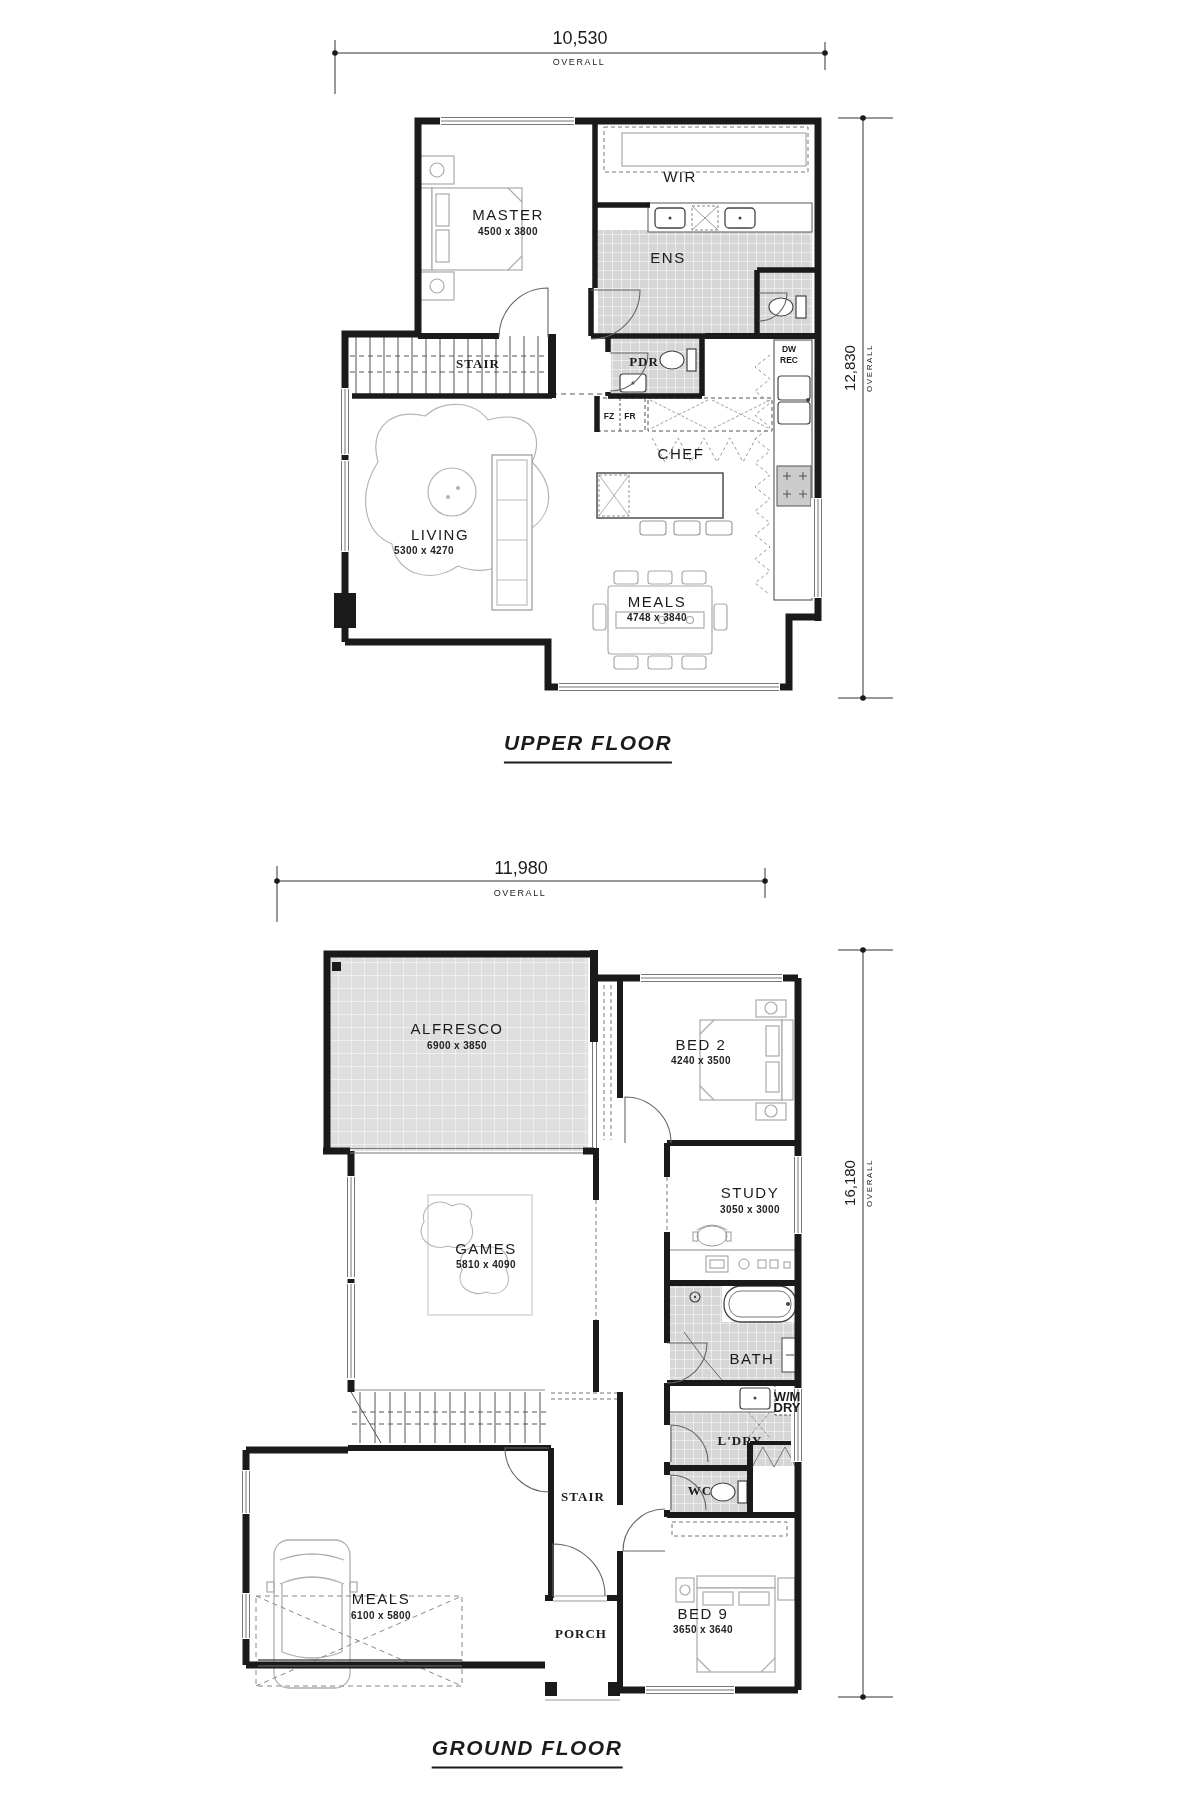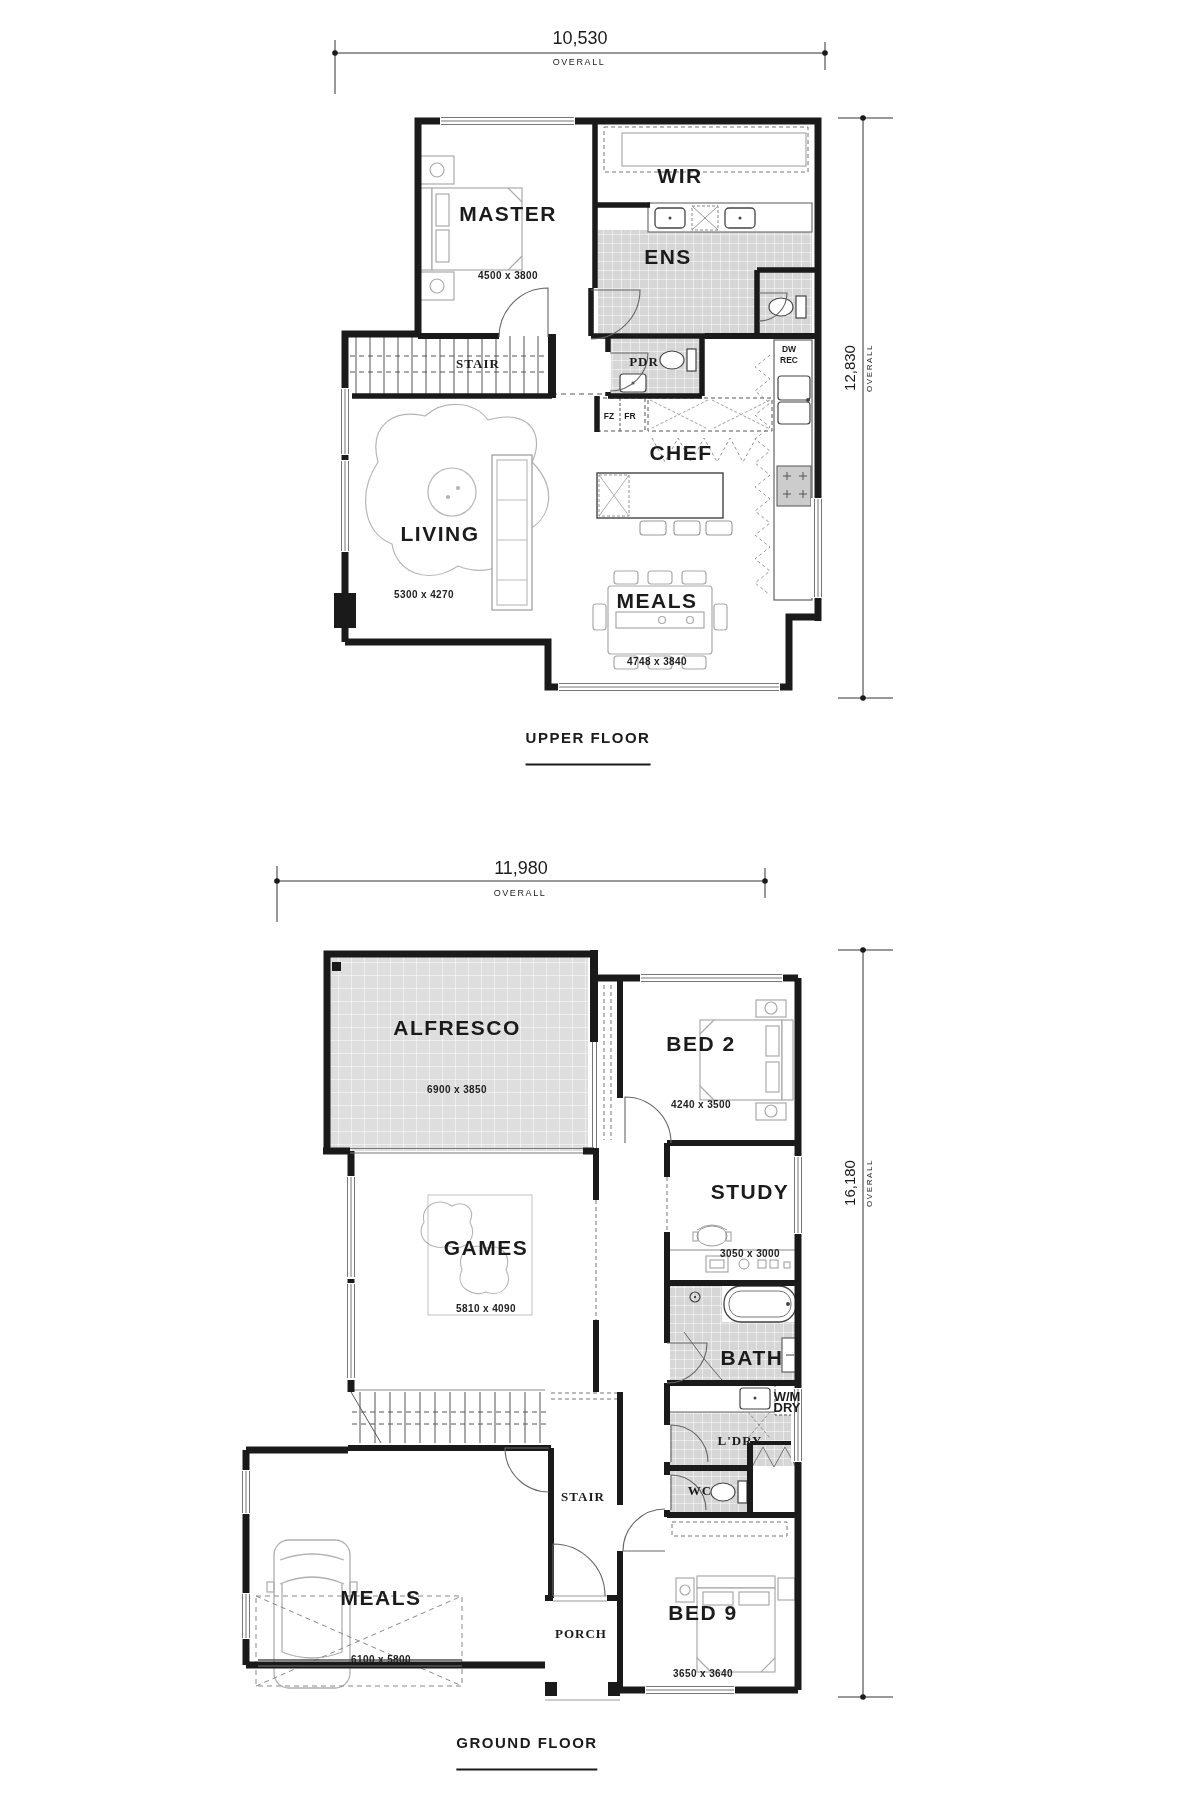--- a/index.html
+++ b/index.html
@@ -1,25 +1,25 @@
 <!DOCTYPE html>
 <html><head>
 <meta charset="utf-8">
 <style>
   html,body{margin:0;padding:0;background:#ffffff;}
   body{width:1200px;height:1800px;position:relative;font-family:"Liberation Sans",sans-serif;color:#1b1b1b;}
   svg.plan{position:absolute;left:0;top:0;}
-  .lbl{position:absolute;transform:translate(-50%,-50%);font-weight:bold;font-size:21px;letter-spacing:1.5px;white-space:nowrap;}
+  .lbl{position:absolute;transform:translate(-50%,-50%);font-weight:normal;font-size:15px;letter-spacing:1.5px;white-space:nowrap;}
   .lbl-sm{position:absolute;transform:translate(-50%,-50%);font-weight:bold;font-size:13px;letter-spacing:1px;white-space:nowrap;font-family:Liberation Serif, serif;}
-  .dims{position:absolute;transform:translate(-50%,-50%);font-weight:bold;font-size:10px;letter-spacing:.4px;white-space:nowrap;color:#222;margin-top:44px;}
+  .dims{position:absolute;transform:translate(-50%,-50%);font-weight:bold;font-size:10px;letter-spacing:.4px;white-space:nowrap;color:#222;}
   .sm{position:absolute;transform:translate(-50%,-50%);font-weight:bold;font-size:8.5px;white-space:nowrap;}
   .dimval{position:absolute;transform:translate(-50%,-50%);font-size:18px;white-space:nowrap;}
   .dimlab{position:absolute;transform:translate(-50%,-50%);font-size:9px;letter-spacing:1.6px;white-space:nowrap;}
   .vert{transform:translate(-50%,-50%) rotate(-90deg);}
-  .title{position:absolute;transform:translate(-50%,-50%);font-size:15px;font-weight:bold;letter-spacing:1.5px;border-bottom:2.5px solid #1b1b1b;padding-bottom:18px;white-space:nowrap;}
+  .title{position:absolute;transform:translate(-50%,-50%);font-size:21px;font-weight:bold;letter-spacing:1.5px;border-bottom:2.5px solid #1b1b1b;padding-bottom:7px;white-space:nowrap;font-style:italic;}
 </style>
 </head>
 <body>
 
 <svg class="plan" width="1200" height="1800" viewBox="0 0 1200 1800" xmlns="http://www.w3.org/2000/svg">
   <defs>
     <pattern id="tileS" width="9" height="9" patternUnits="userSpaceOnUse">
       <rect width="9" height="9" fill="#d6d6d6"></rect>
       <path d="M9 0H0V9" fill="none" stroke="#ffffff" stroke-width="1"></path>
     </pattern>

